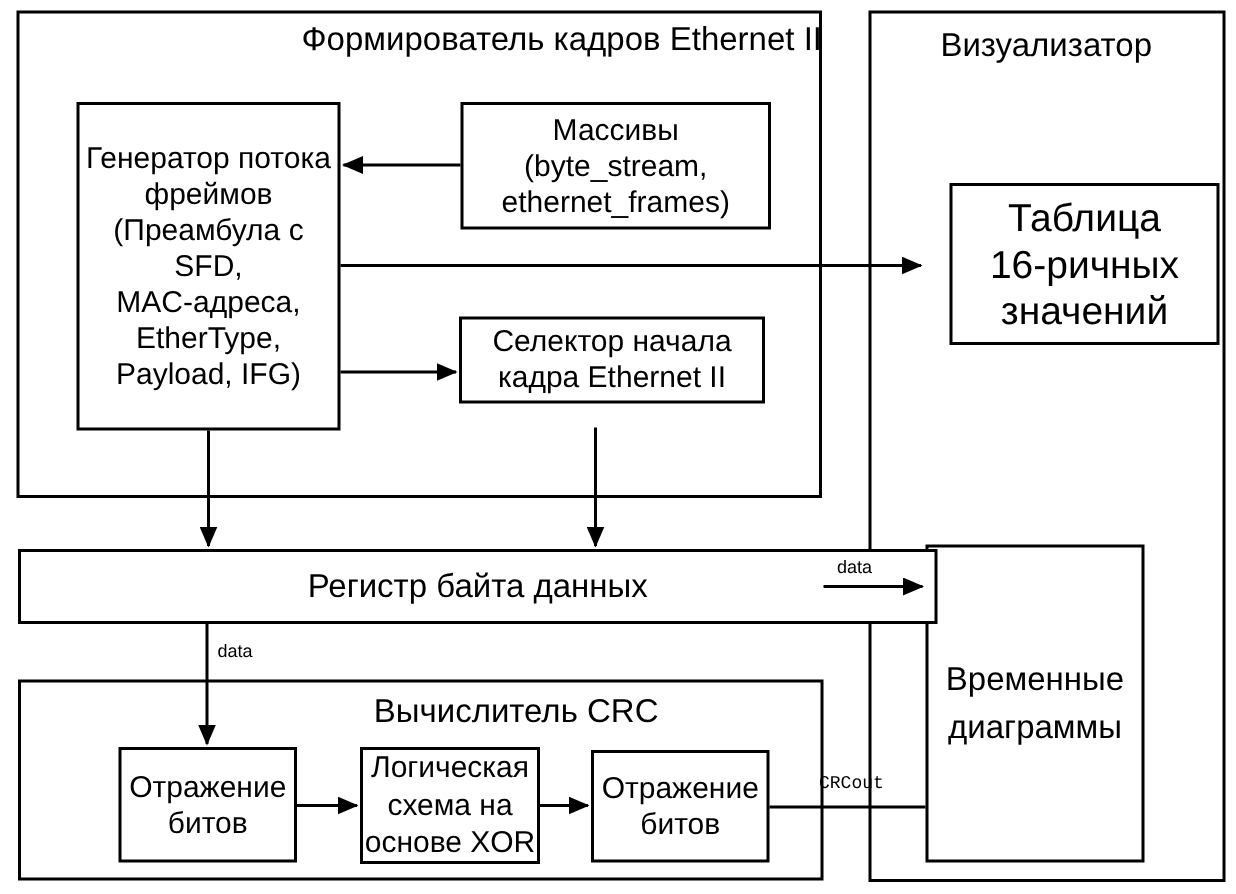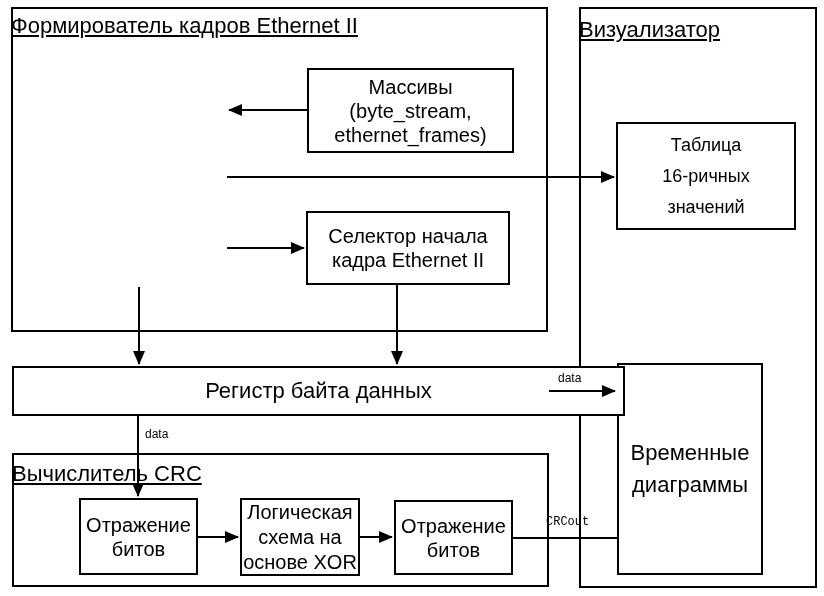--- a/index.html
+++ b/index.html
@@ -19,28 +19,27 @@
     background: #ffffff;
     display: flex;
     align-items: center;
     justify-content: center;
     text-align: center;
   }
   .outer { background: transparent; display: block; }
   .ml { white-space: pre-line; }
   .title {
     position: absolute;
-    text-align: left;
+    text-align: right;
     font-size: 22px;
     line-height: 26px;
-    text-decoration: underline;
   }
   .t-small { font-size: 20px; line-height: 24px; }
   .t-xor   { font-size: 20px; line-height: 25px; }
-  .t-big   { font-size: 18px; line-height: 31px; }
+  .t-big   { font-size: 26px; line-height: 31px; margin-left: 17px; }
   .t-timing{ font-size: 22px; line-height: 32px; }
   .t-reg   { font-size: 22px; }
   .siglabel {
     position: absolute;
     font-size: 12px;
     line-height: 22px;
     background: transparent;
   }
   #arrow-layer {
     position: absolute;
@@ -53,26 +52,32 @@
 <body>
 
 <div id="canvas">
 
   <div class="box outer" style="left:11px; top:7px; width:537px; height:325px;"></div>
   <div class="title" style="left:11px; top:13px; width:537px;">Формирователь кадров Ethernet II</div>
 
   <div class="box outer" style="left:579px; top:7px; width:238px; height:581px;"></div>
   <div class="title" style="left:579px; top:17px; width:189px;">Визуализатор</div>
 
+  <div class="box t-small ml" style="left:51px; top:68px; width:176px; height:219px;">Генератор потока
+фреймов
+(Преамбула с SFD,
+MAC-адреса,
+EtherType,
+Payload, IFG)</div>
 
   <div class="box t-small ml" style="left:307px; top:68px; width:207px; height:85px;">Массивы
 (byte_stream,
 ethernet_frames)</div>
 
-  <div class="box t-small ml" style="left:306px; top:211px; width:204px; height:74px;">Селектор начала
+  <div class="box t-small ml" style="left:306px; top:211px; width:204px; height:58px;">Селектор начала
 кадра Ethernet II</div>
 
   <div class="box t-big ml" style="left:616px; top:122px; width:180px; height:108px;">Таблица
 16-ричных
 значений</div>
 
   <div class="box t-timing ml" style="left:617px; top:363px; width:146px; height:212px;">Временные
 диаграммы</div>
 
   <div class="box t-reg" style="left:12px; top:366px; width:613px; height:50px;">Регистр байта данных</div>

